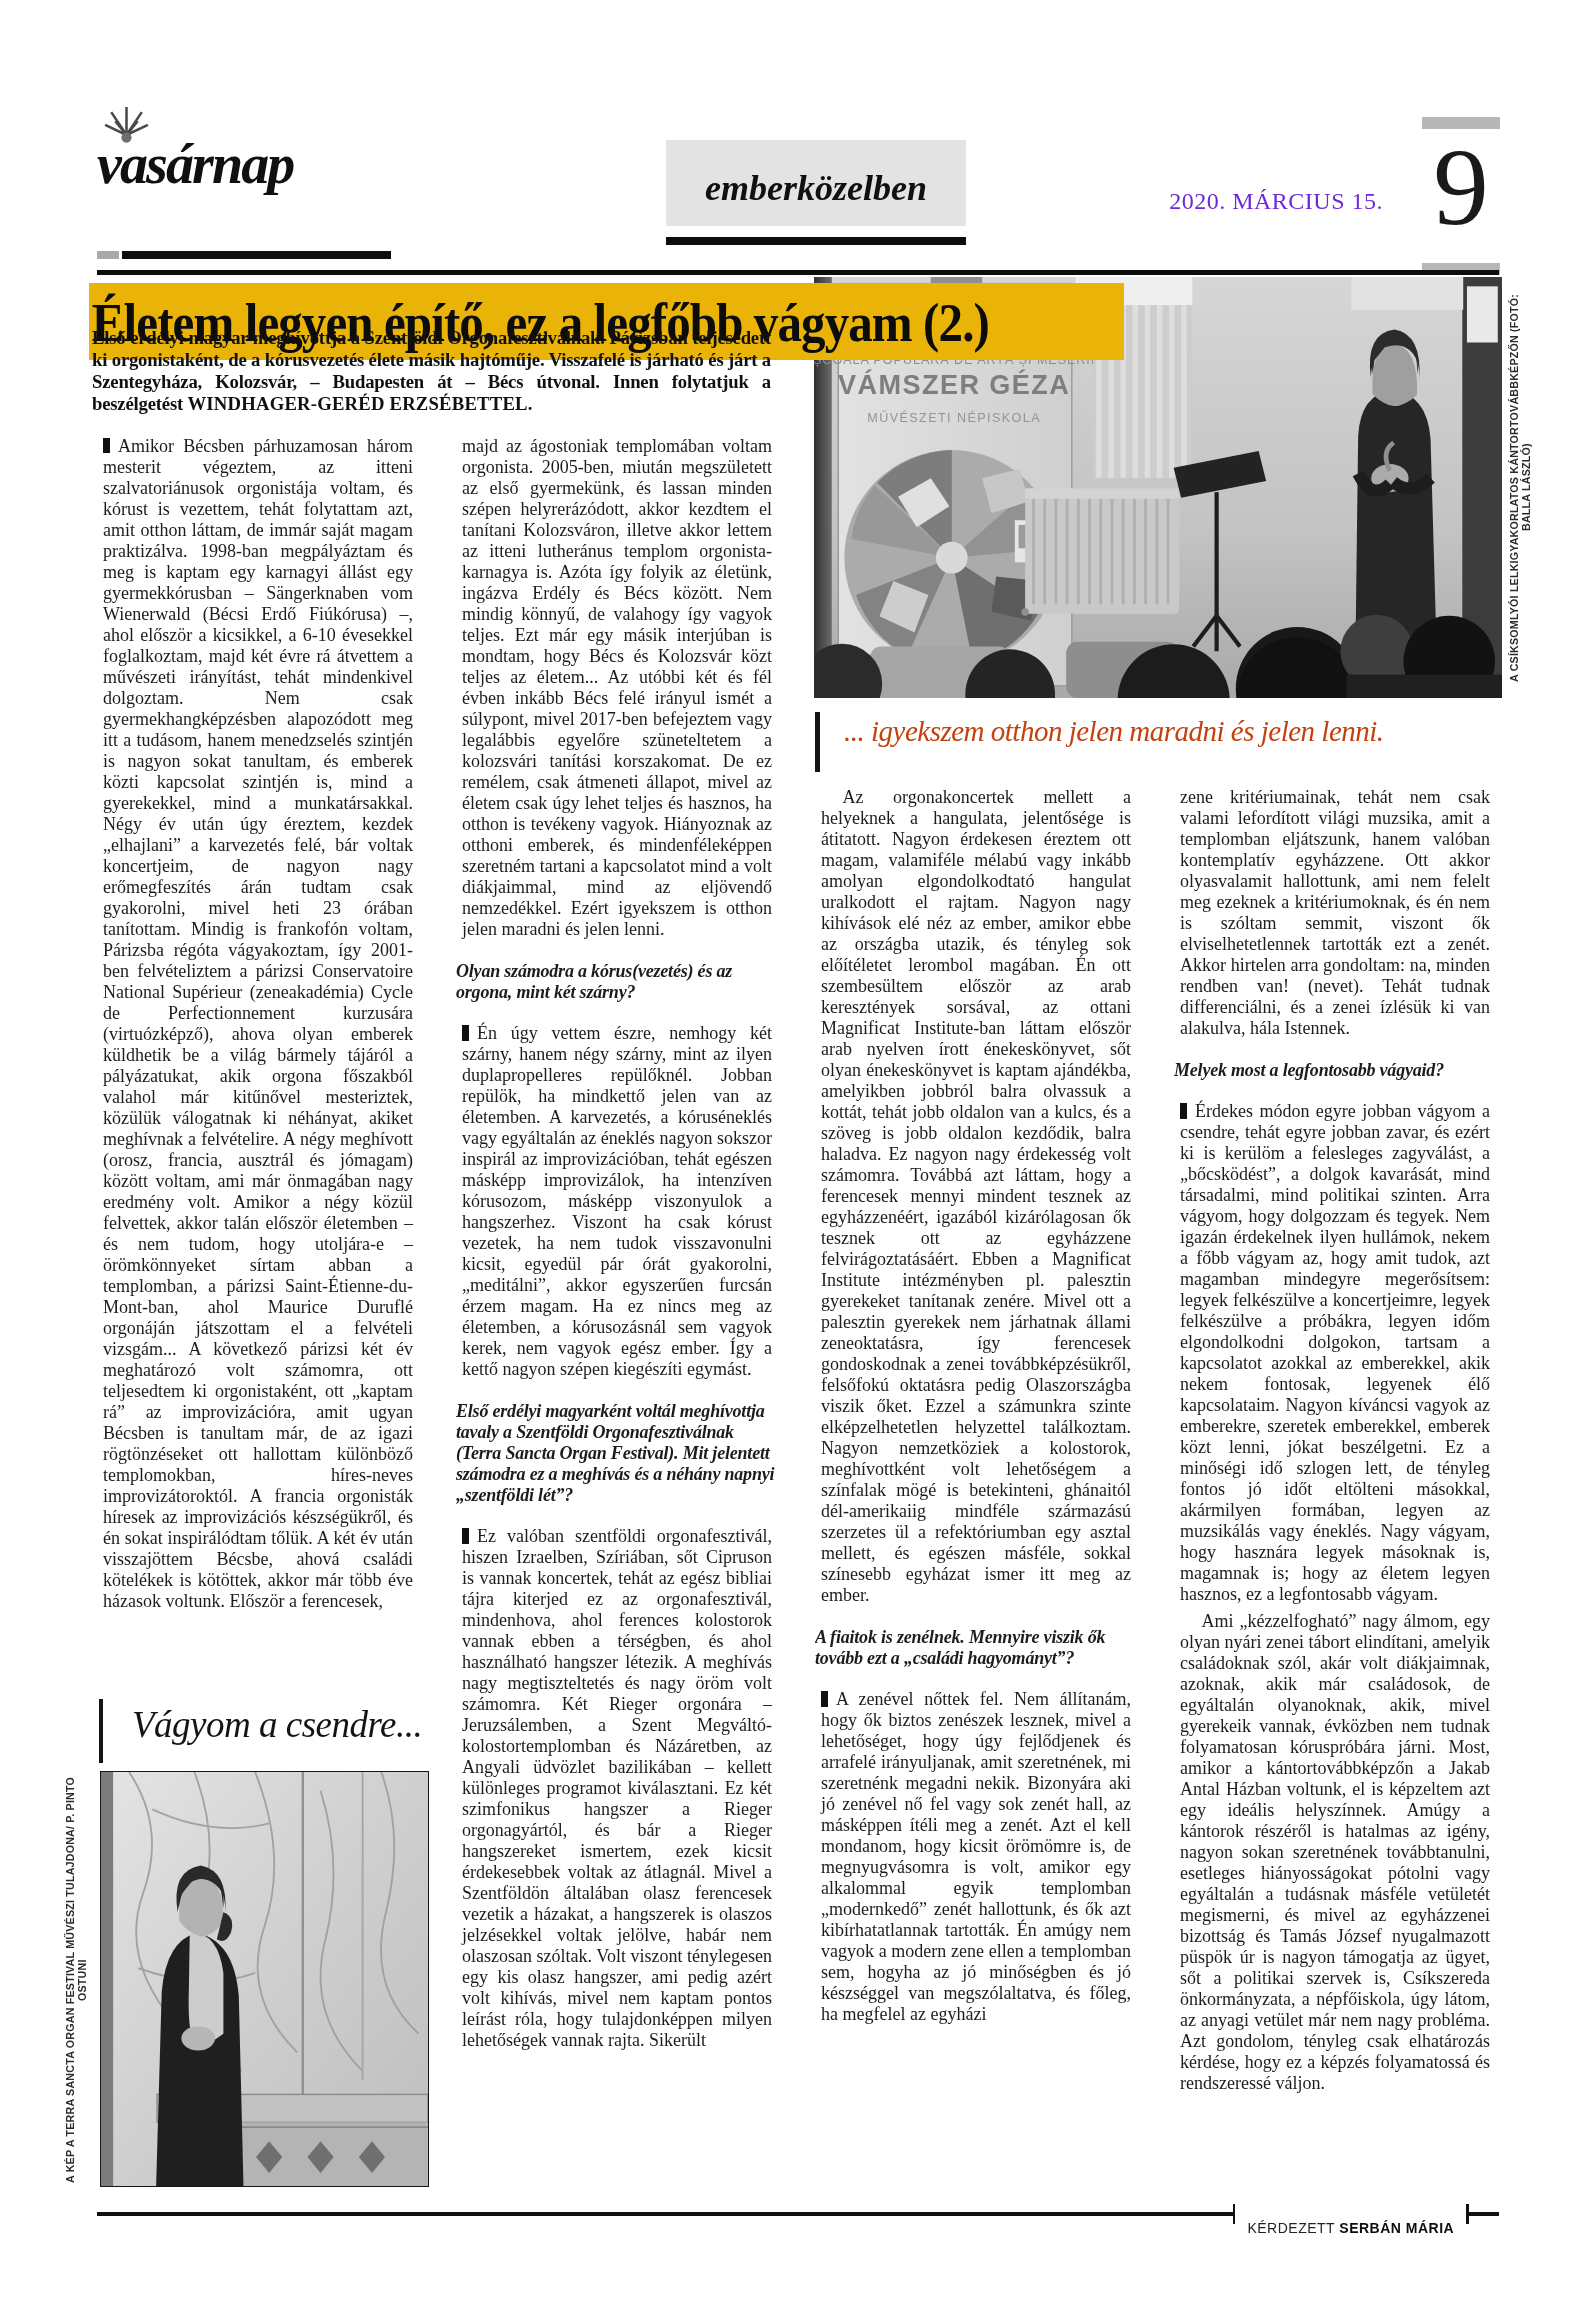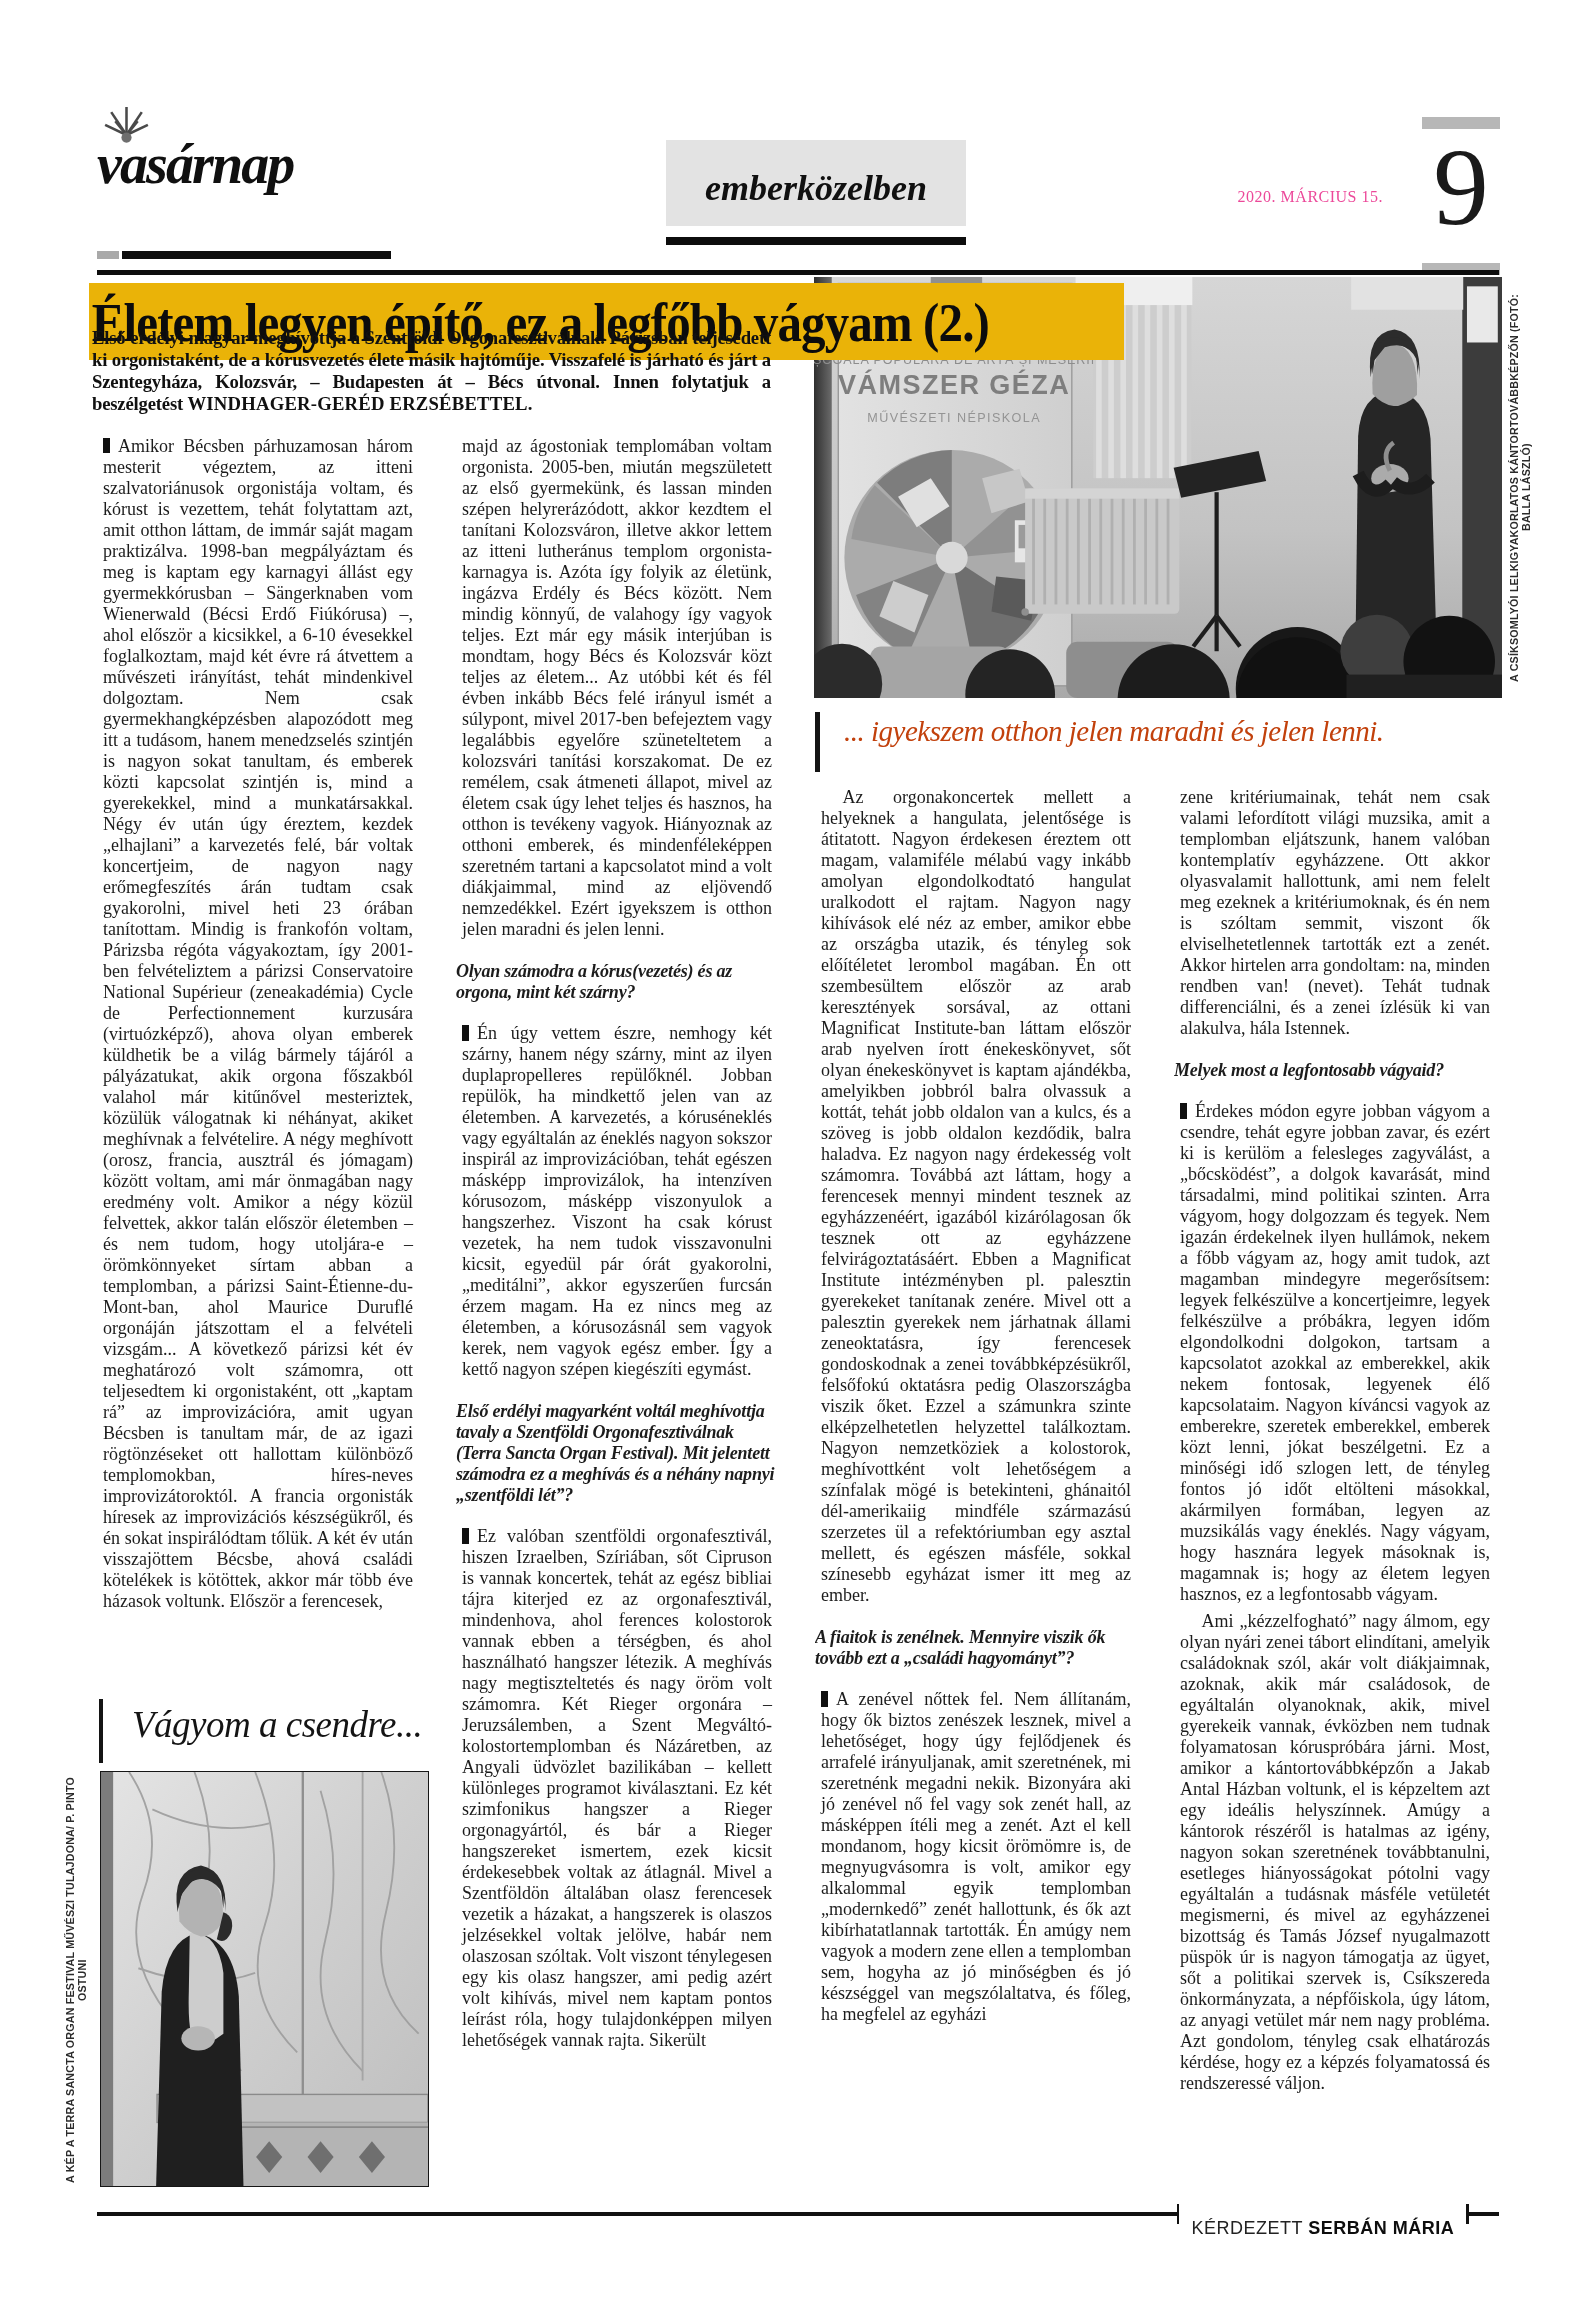--- a/index.html
+++ b/index.html
@@ -24,21 +24,21 @@
   .section-box{
     position:absolute;left:666px;top:140px;width:300px;height:86px;
     background:#e3e3e3;text-align:center;
   }
   .section-box .label{
     font-style:italic;font-weight:bold;font-size:36px;line-height:97px;color:#101010;
   }
   .section-underbar{position:absolute;left:666px;top:237px;width:300px;height:7.5px;background:#0d0d0d;}
   .issue-date{
     position:absolute;left:1159px;top:188px;width:224px;text-align:right;
-    font-size:16px;letter-spacing:0.5px;color:#ec4899;font-family:"Liberation Serif",serif;
+    font-size:24px;letter-spacing:0.5px;color:#6d28d9;font-family:"Liberation Serif",serif;
   }
   .page-number{
     position:absolute;left:1422px;top:131px;width:78px;text-align:center;
     font-size:111px;font-weight:400;color:#1a1a1a;line-height:1;
     font-family:"Liberation Serif",serif;
   }
   .pn-bar{position:absolute;left:1422px;width:78px;height:12px;background:#b7b7b7;}
   .pn-bar.top{top:117px;} .pn-bar.bottom{top:263px;}
   .header-rule{position:absolute;left:97px;top:270px;width:1402px;height:4.7px;background:#0d0d0d;}
 
@@ -100,21 +100,21 @@
   .subhead-left .txt{
     position:absolute;left:35px;top:3.7px;font-style:italic;font-size:37px;color:#141414;
     letter-spacing:-0.5px;
   }
 
   
   .footer{position:absolute;left:97px;top:2202px;width:1402px;height:24px;display:flex;align-items:center;}
   .footer .line-long{flex:1 1 auto;height:3.3px;background:#111;}
   .footer .tick{width:2.8px;height:20.6px;background:#111;margin:0 0;}
   .footer .ftext{
-    font-family:"Liberation Sans",sans-serif;font-size:18px;letter-spacing:0.5px;
+    font-family:"Liberation Sans",sans-serif;font-size:14px;letter-spacing:0.5px;
     padding:0 12px;white-space:nowrap;color:#222;margin-top:28px;
   }
   .footer .ftext b{color:#0d0d0d;}
   .footer .line-short{width:30px;height:3.3px;background:#111;}
 </style>
 </head>
 <body>
 
 <div class="page">
 

